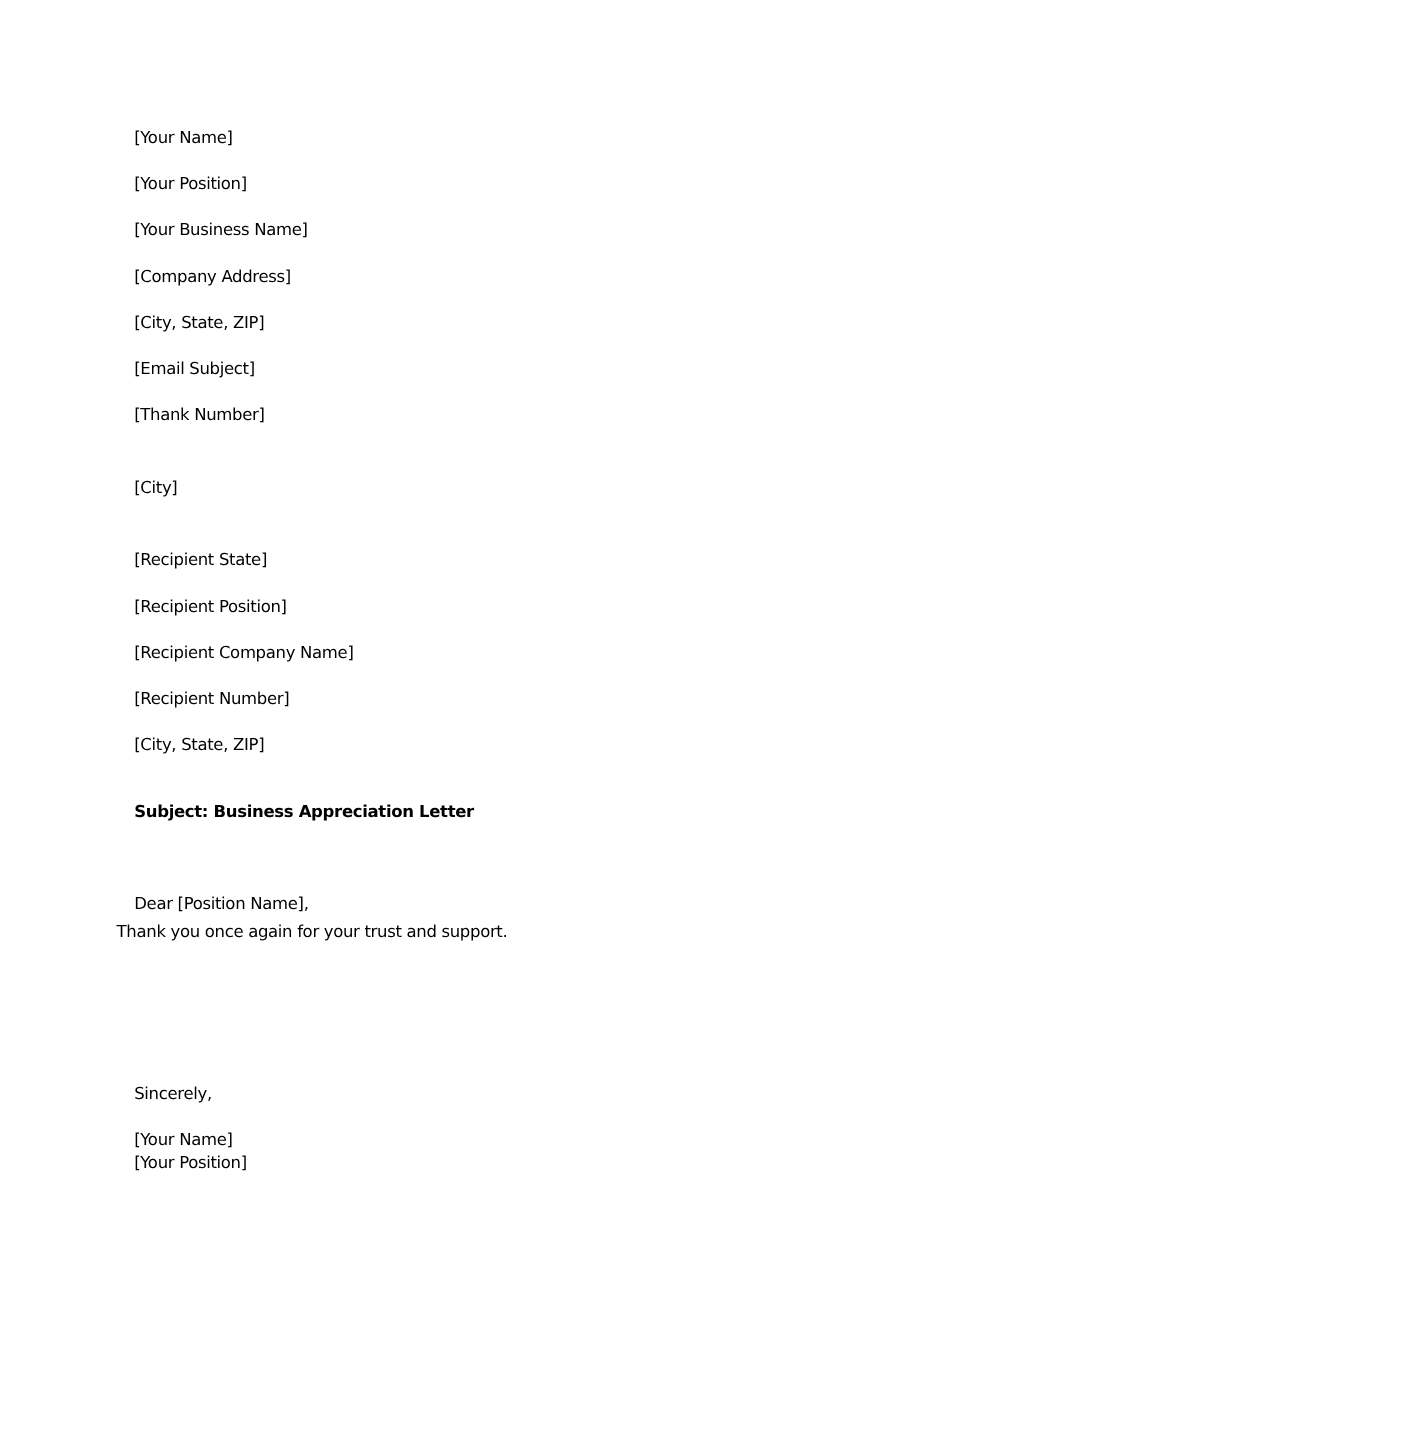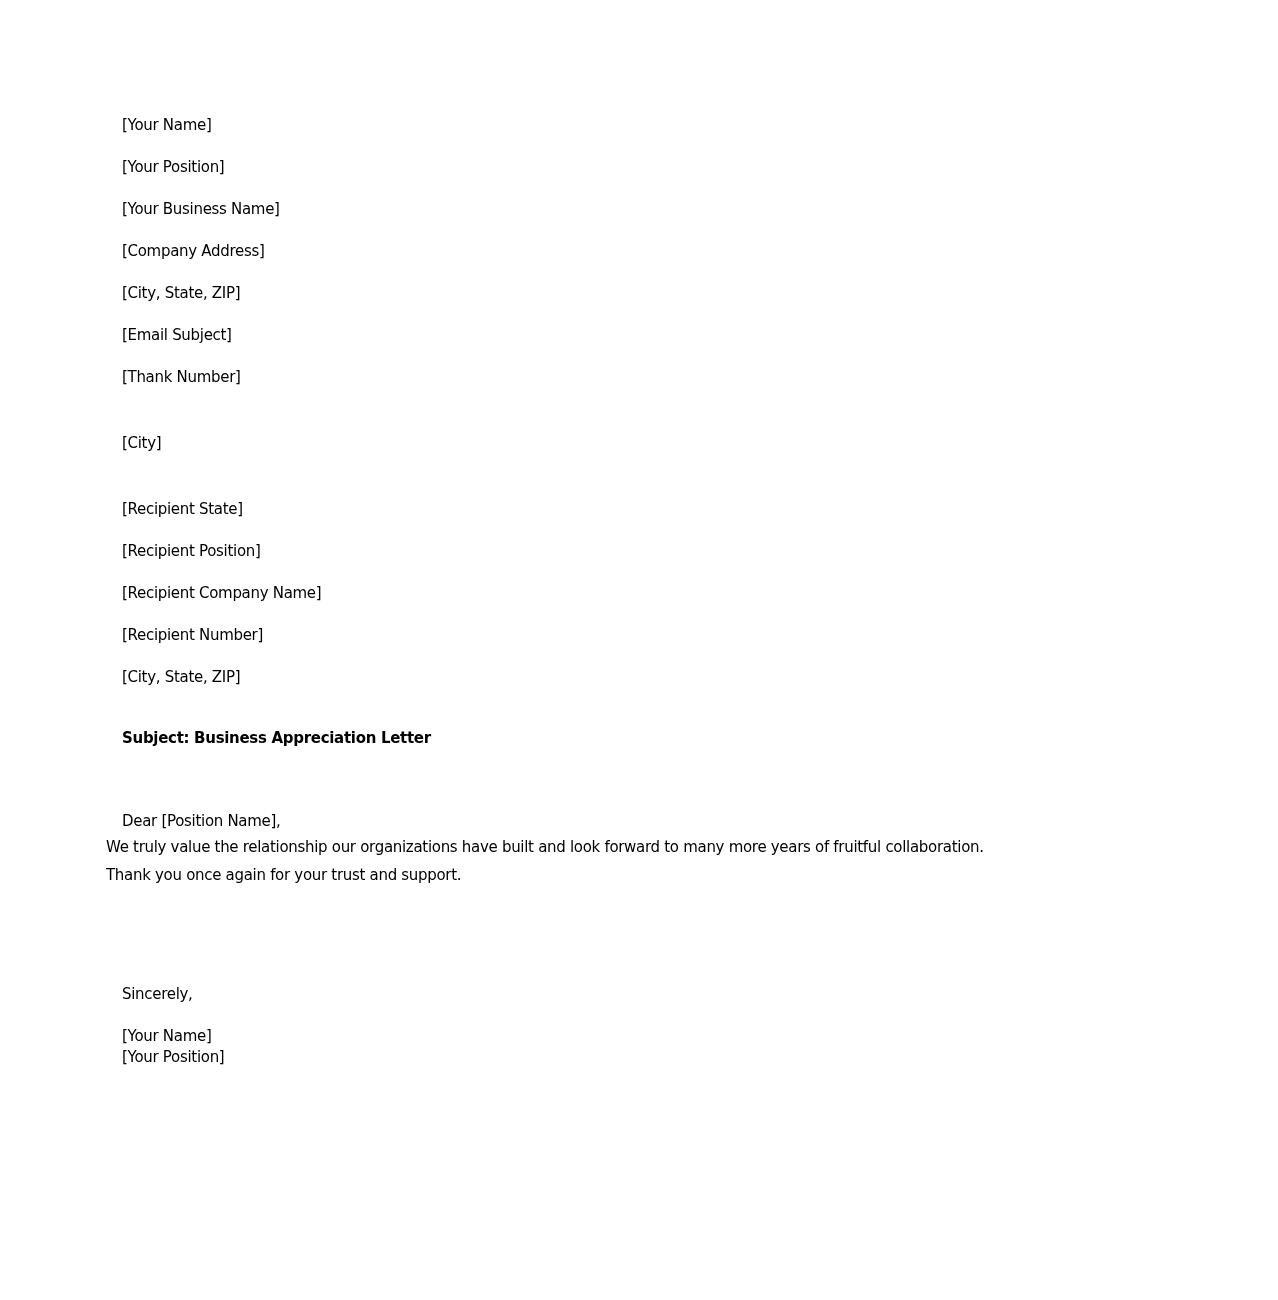--- a/index.html
+++ b/index.html
@@ -67,21 +67,20 @@
     <div class="line" style="top:583px">[Recipient Company Name]</div>
     <div class="line" style="top:625px">[Recipient Number]</div>
     <div class="line" style="top:667px">[City, State, ZIP]</div>
   </div>
 
   <div class="line subject" style="top:728px">Subject: Business Appreciation Letter</div>
 
   <div class="line" style="top:811px">Dear [Position Name],</div>
 
   <div class="body-text" style="top:834px">
-    <p>We truly value the relationship our organizations have built and look forward to many more years of fruitful collaboration.</p>
     <p>Thank you once again for your trust and support.</p>
   </div>
 
   <div class="line" style="top:984px">Sincerely,</div>
 
   <div>
     <div class="line" style="top:1026px">[Your Name]</div>
     <div class="line" style="top:1047px">[Your Position]</div>
   </div>
 

